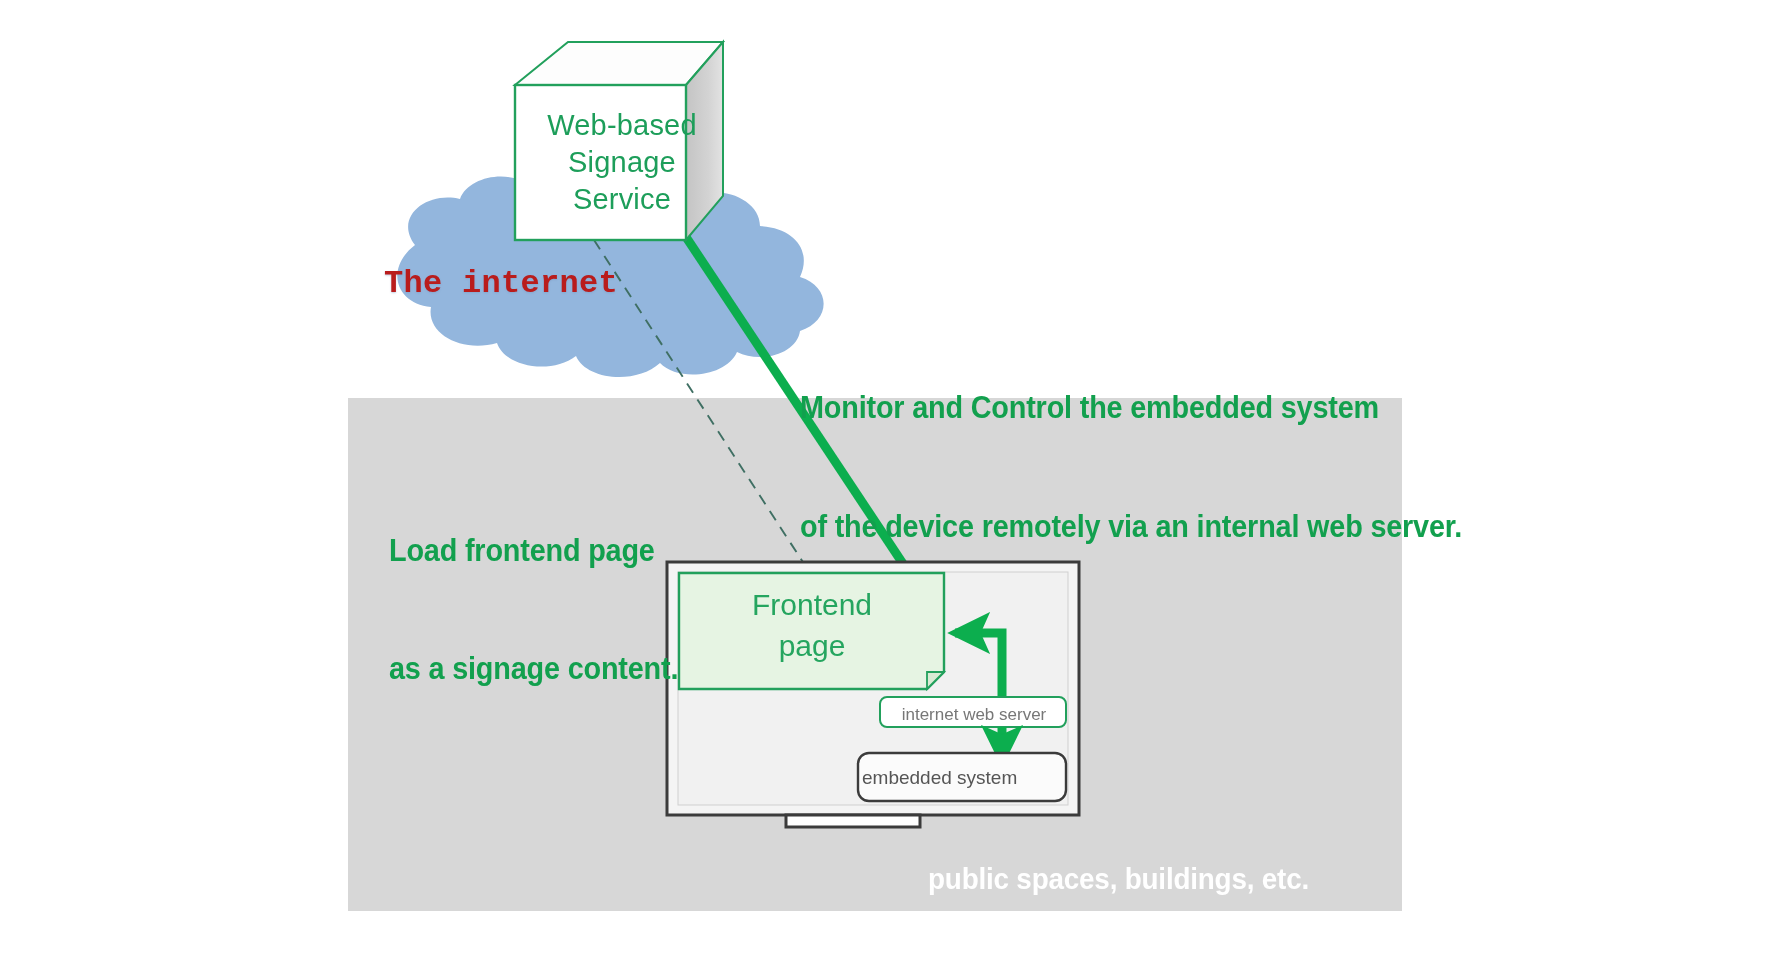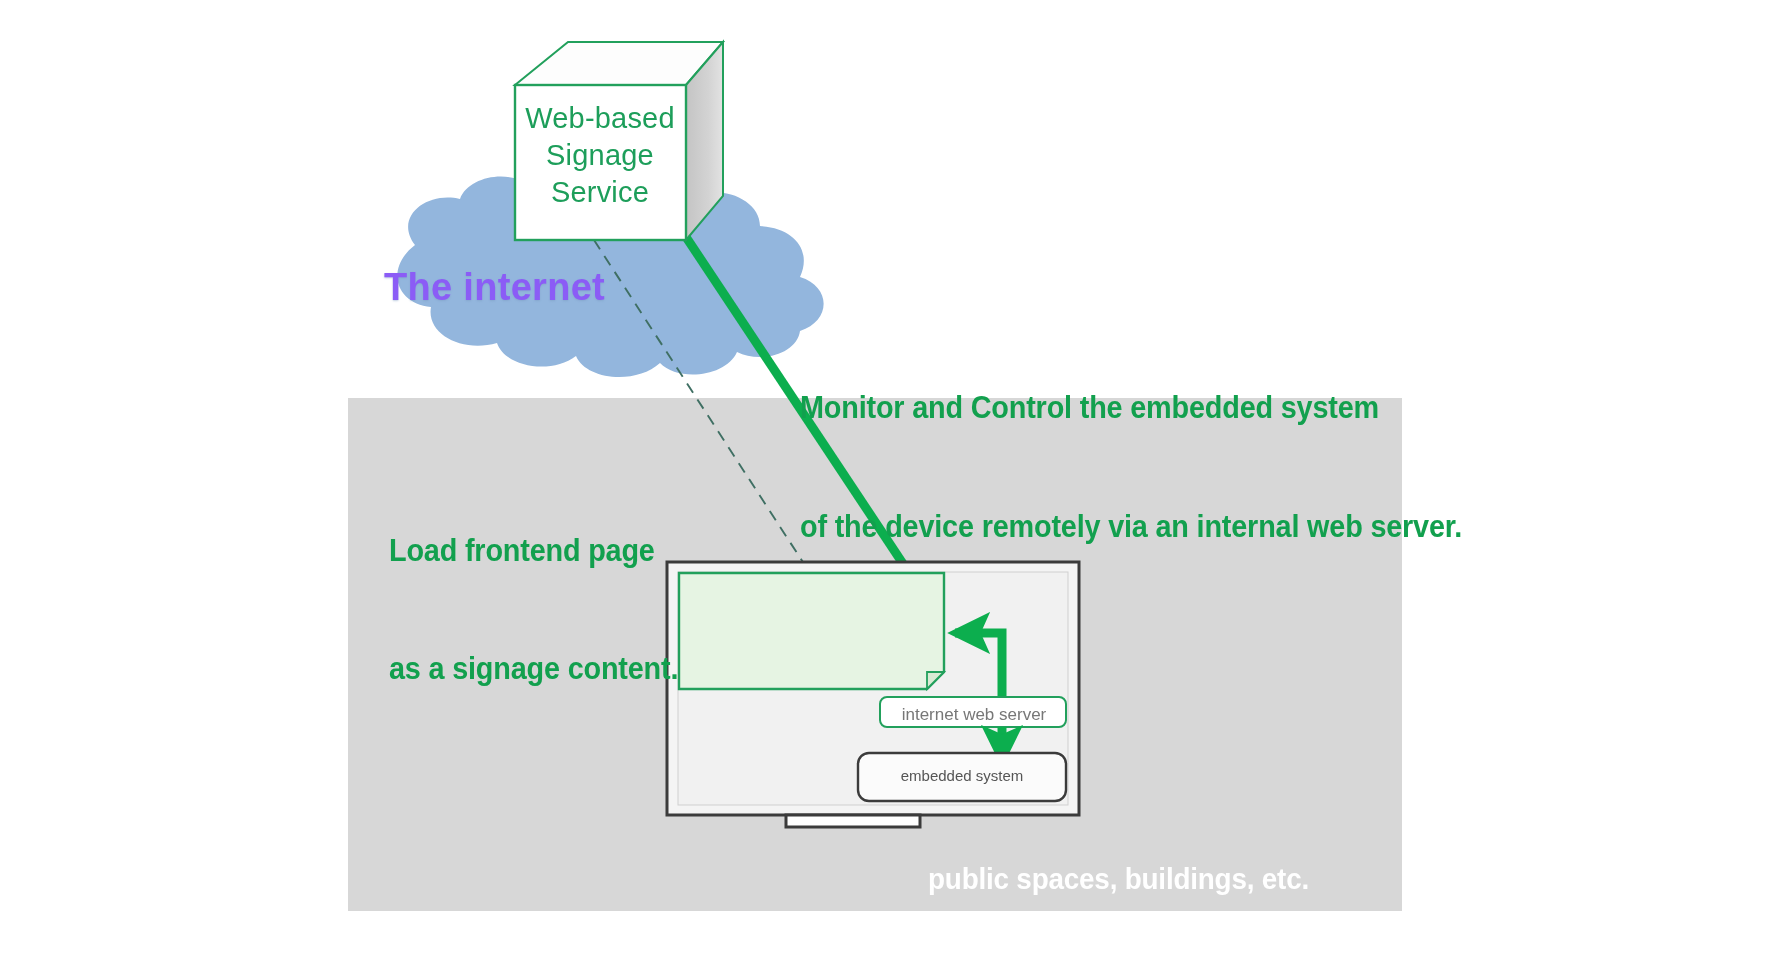--- a/index.html
+++ b/index.html
@@ -27,37 +27,39 @@
 
   
   .txt {
     position: absolute;
     white-space: pre;
     line-height: 1.18;
   }
 
   .cube-label {
     left: 515px;
-    top: 100px;
+    top: 107px;
     width: 170px;
     text-align: center;
     color: #1d9e5a;
     font-size: 29px;
     line-height: 1.28;
     letter-spacing: .2px;
+    padding-left: 22px;
   }
 
   .cloud-label {
     left: 384px;
     top: 265px;
-    color: #8b5cf6;
-    font-size: 38px;
+    color: #b91c1c;
+    font-size: 32px;
     font-weight: bold;
     letter-spacing: .3px;
     text-shadow: 0 1px 2px rgba(120,150,190,.45);
+    font-family: Liberation Mono, monospace;
   }
 
   .callout-monitor {
     left: 800px;
     top: 309px;
     color: #12a04e;
     font-size: 31px;
     font-weight: bold;
     line-height: 1.28;
     letter-spacing: -0.2px;
@@ -93,23 +95,23 @@
     width: 180px;
     text-align: center;
     color: #777777;
     font-size: 17px;
   }
 
   .embedded-label {
     left: 862px;
     top: 767px;
     width: 200px;
-    text-align: center;
+    text-align: left;
     color: #555555;
-    font-size: 15px;
+    font-size: 19px;
   }
 
   .place-label {
     left: 928px;
     top: 862px;
     color: #ffffff;
     font-size: 29px;
     font-weight: bold;
     letter-spacing: -0.2px;
     transform: scaleX(0.96);
@@ -199,20 +201,22 @@
   <div class="txt callout-monitor">
     <div>Monitor and Control the embedded system</div>
     <div>of the device remotely via an internal web server.</div>
   </div>
 
   <div class="txt callout-load">
     <div>Load frontend page</div>
     <div>as a signage content.</div>
   </div>
 
+  <div class="txt note-label">Frontend
+page</div>
 
   <div class="txt webserver-label">internet web server</div>
 
   <div class="txt embedded-label">embedded system</div>
 
   <div class="txt place-label">public spaces, buildings, etc.</div>
 
 </div>
 
 </body></html>

